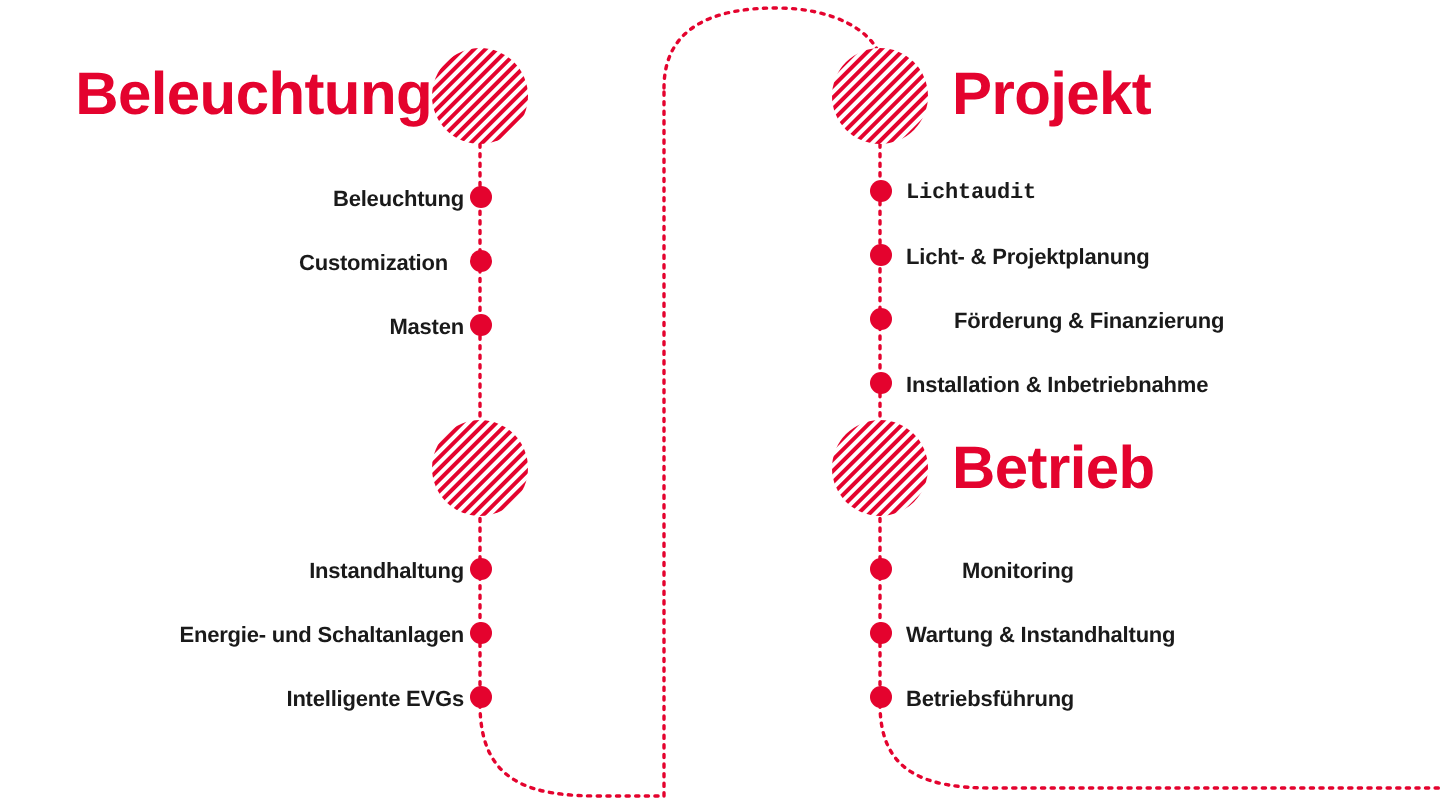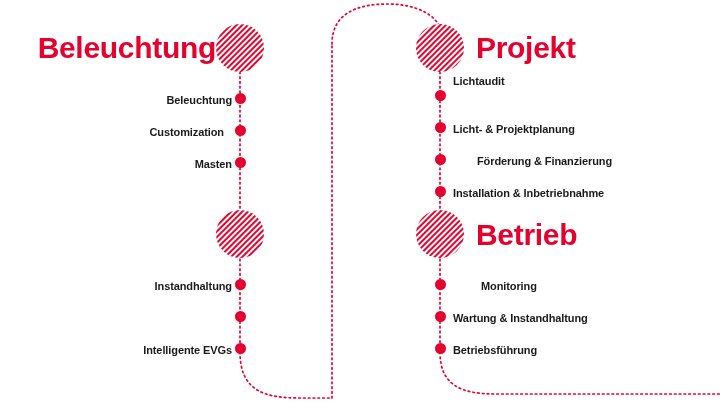--- a/index.html
+++ b/index.html
@@ -81,36 +81,37 @@
   <div class="dot" style="left:235px; top:93px;"></div>
 
   <div class="item item-left" style="right:496px; top:127px;padding-left:45px;">Customization</div>
   <div class="dot" style="left:235px; top:125px;"></div>
 
   <div class="item item-left" style="right:488px; top:159px;padding-left:20px;">Masten</div>
   <div class="dot" style="left:235px; top:157px;"></div>
 
   <div class="section-title title-right" style="left:476px; top:33px;">Projekt</div>
 
-  <div class="item item-right" style="left:453px; top:76px;">Lichtaudit</div>
+  <div class="item item-right" style="left:453px; top:92px;font-family:Liberation Mono, monospace;">Lichtaudit</div>
   <div class="dot" style="left:435px; top:90px;"></div>
 
   <div class="item item-right" style="left:453px; top:124px;">Licht- &amp; Projektplanung</div>
   <div class="dot" style="left:435px; top:122px;"></div>
 
   <div class="item item-right" style="left:453px; top:156px;margin-left:24px;">Förderung &amp; Finanzierung</div>
   <div class="dot" style="left:435px; top:154px;"></div>
 
   <div class="item item-right" style="left:453px; top:188px;">Installation &amp; Inbetriebnahme</div>
   <div class="dot" style="left:435px; top:186px;"></div>
 
 
   <div class="item item-left" style="right:488px; top:281px;">Instandhaltung</div>
   <div class="dot" style="left:235px; top:279px;"></div>
 
+  <div class="item item-left" style="right:488px; top:313px;">Energie- und Schaltanlagen</div>
   <div class="dot" style="left:235px; top:311px;"></div>
 
   <div class="item item-left" style="right:488px; top:345px;">Intelligente EVGs</div>
   <div class="dot" style="left:235px; top:343px;"></div>
 
   <div class="section-title title-right" style="left:476px; top:220px;">Betrieb</div>
 
   <div class="item item-right" style="left:453px; top:281px;padding-left:28px;">Monitoring</div>
   <div class="dot" style="left:435px; top:279px;"></div>
 

